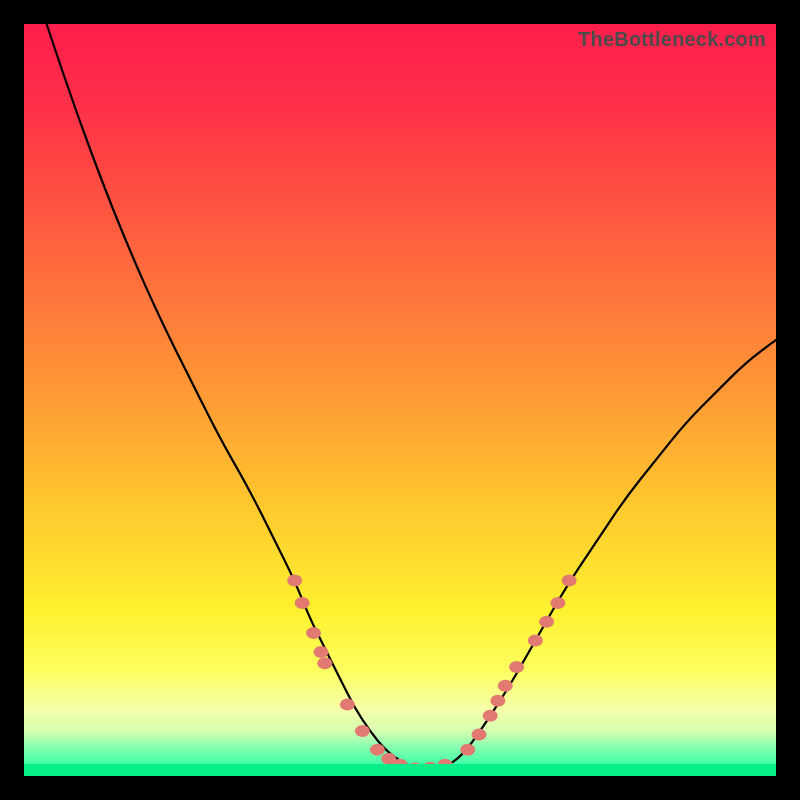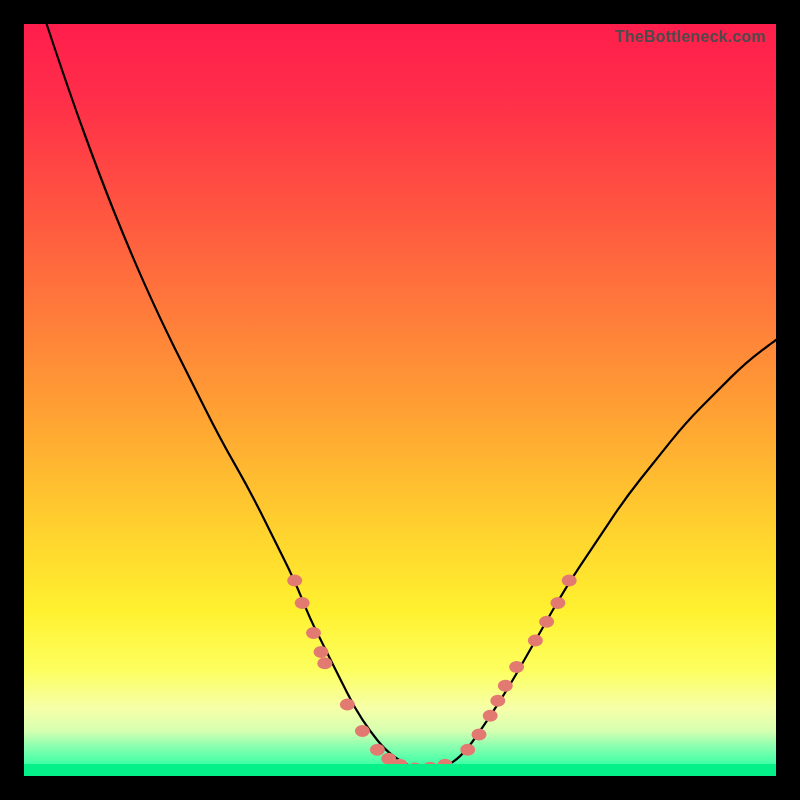--- a/index.html
+++ b/index.html
@@ -41,21 +41,21 @@
       #8cffb0 96%,
       #2dffa4 99%,
       #06e87a 100%
     );
   }
   .brand {
     position: absolute;
     top: 4px;
     right: 10px;
     color: #4b4b4b;
-    font-size: 16px;
+    font-size: 20px;
     font-weight: 600;
     letter-spacing: 0.2px;
   }
   svg.curve {
     position: absolute;
     left: 0;
     top: 0;
     width: 752px;
     height: 752px;
     overflow: visible;

